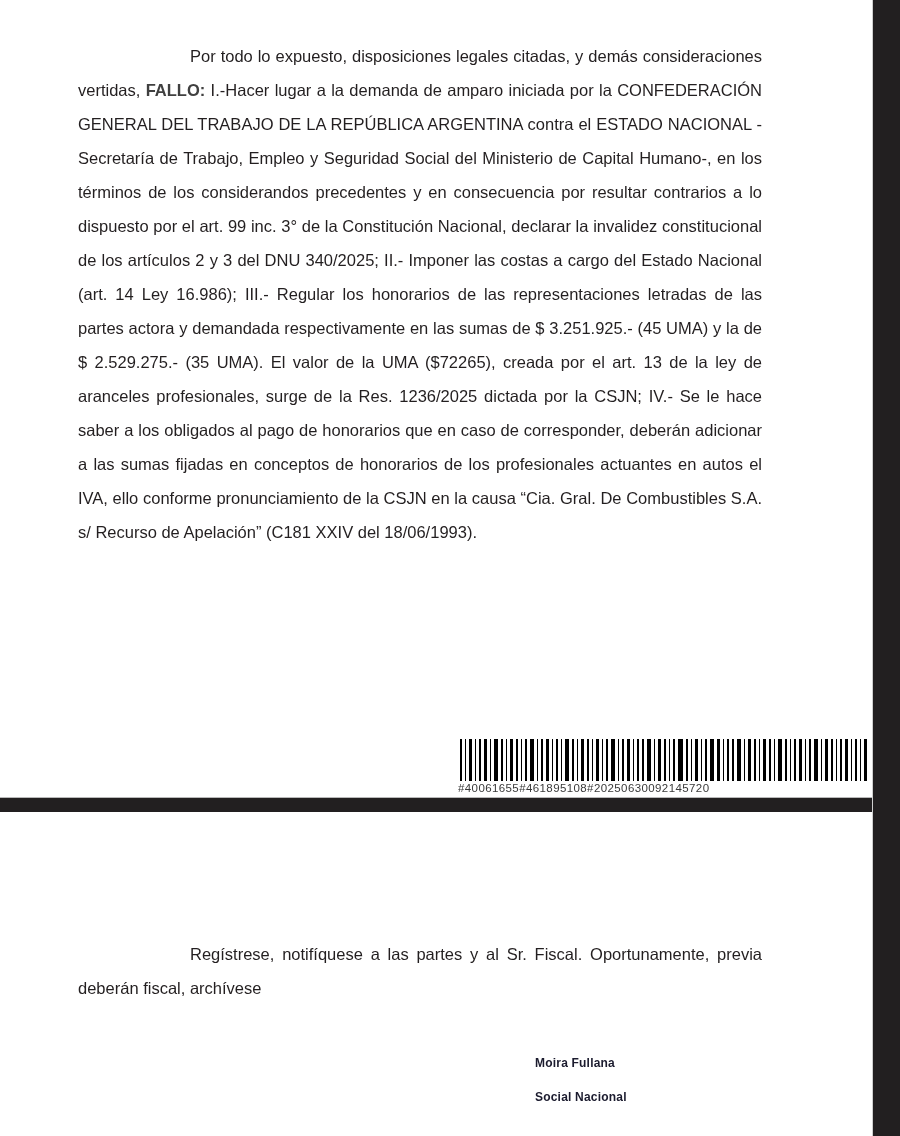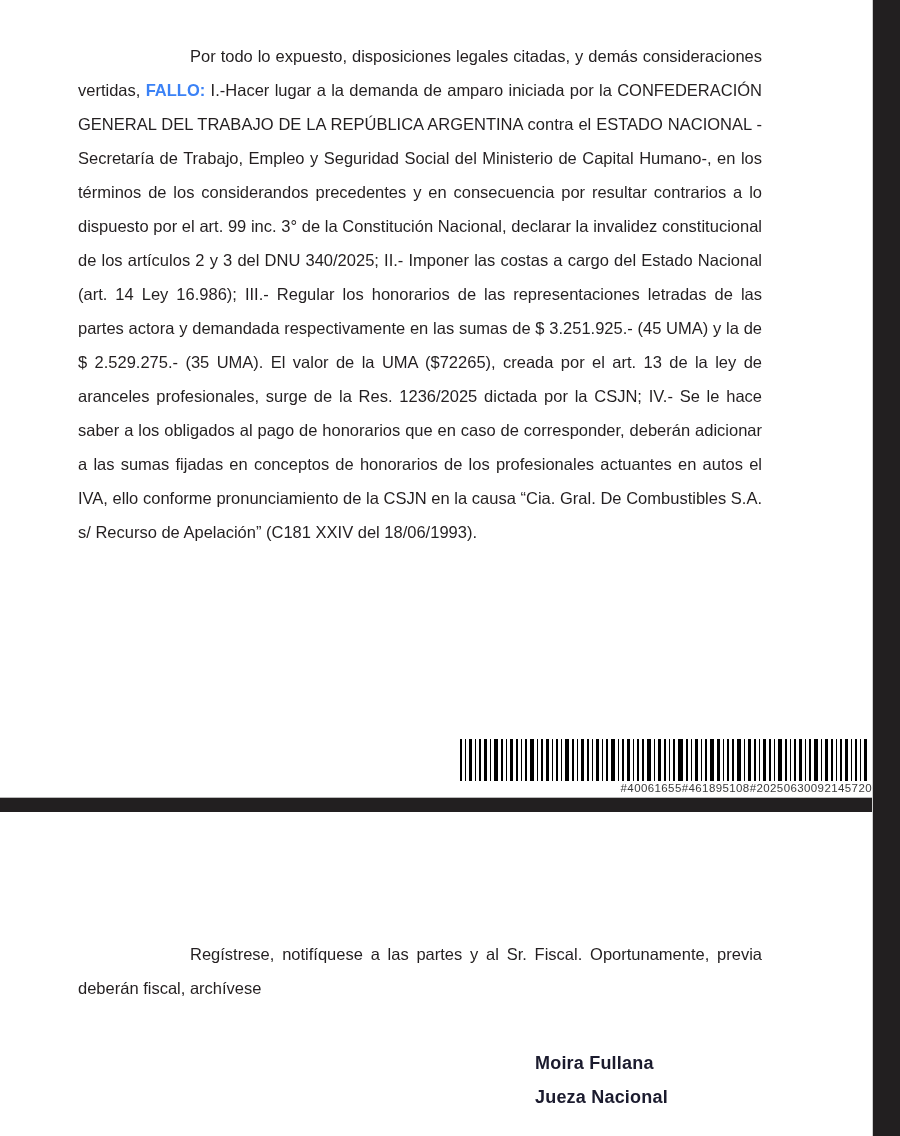--- a/index.html
+++ b/index.html
@@ -60,55 +60,55 @@
     text-justify: inter-word;
     font-size: 16.5px;
     line-height: 34px;
     color: #231f20;
   }
   #main-paragraph { top: 22px; }
   #main-paragraph .indent-lead { display: inline-block; width: 112px; }
 
   .strong-ruling {
     font-weight: bold;
-    color: #3b82f6;
+    color: #404040;
   }
 
   #closing-paragraph { top: 920px; }
   #closing-paragraph .indent-lead { display: inline-block; width: 112px; }
 
   
   #barcode-block {
     position: absolute;
     left: 458px;
     top: 739px;
     width: 414px;
   }
   .barcode-bars {
     height: 42px;
     width: 100%;
     display: block;
   }
   .barcode-caption {
     margin-top: 1px;
-    text-align: right;
+    text-align: left;
     font-family: "Liberation Sans", sans-serif;
     font-size: 11.5px;
     letter-spacing: 0.4px;
     color: #3a3a3a;
     white-space: nowrap;
   }
 
   
   #signature-block {
     position: absolute;
     left: 535px;
     top: 1046px;
     font-weight: bold;
-    font-size: 18px;
+    font-size: 12px;
     line-height: 34px;
     color: #1b1b2e;
     letter-spacing: 0.2px;
   }
   #signature-block div { white-space: nowrap; }
 </style>
 </head>
 <body>
 
 <div class="page-sheet" id="page-one"></div>
@@ -205,16 +205,16 @@
 </div>
 
 <div class="page-separator"></div>
 
 <div class="page-sheet" id="page-two"></div>
 
 <p class="doc-body" id="closing-paragraph"><span class="indent-lead"></span><span>Regístrese, notifíquese a las partes y al Sr. Fiscal. Oportunamente, previa deberán fiscal, archívese</span></p>
 
 <div id="signature-block">
   <div>Moira Fullana</div>
-  <div>Jueza Nacional</div>
+  <div>Social Nacional</div>
 </div>
 
 <div class="right-edge-strip"></div>
 
 </body></html>

